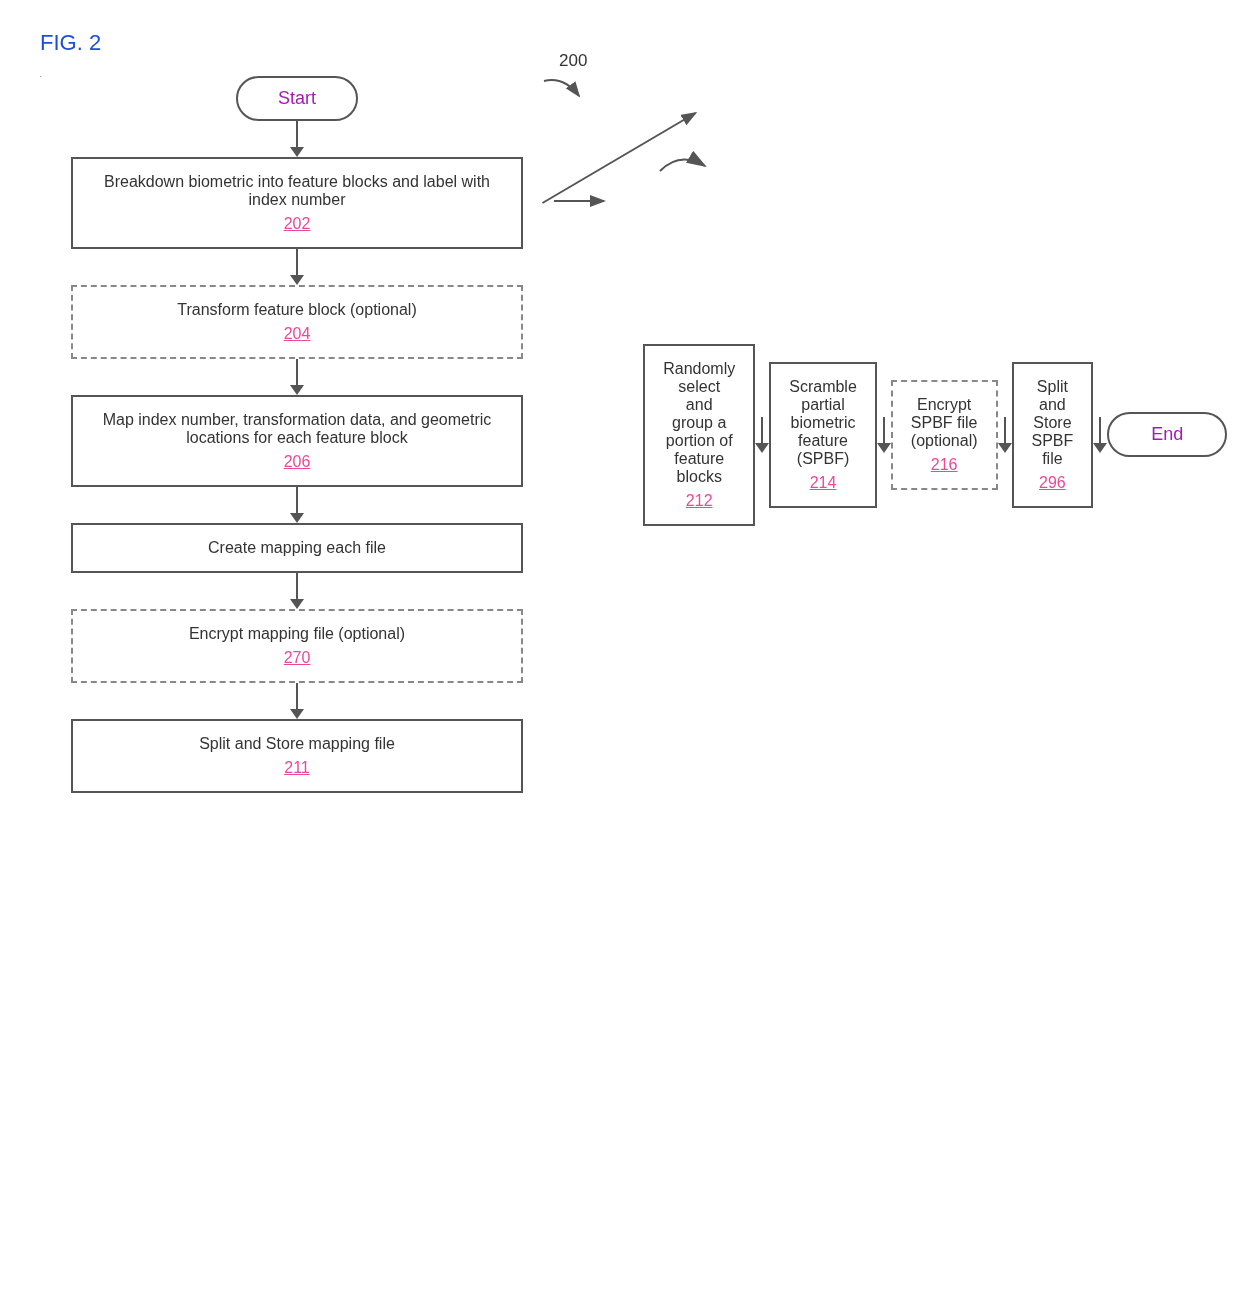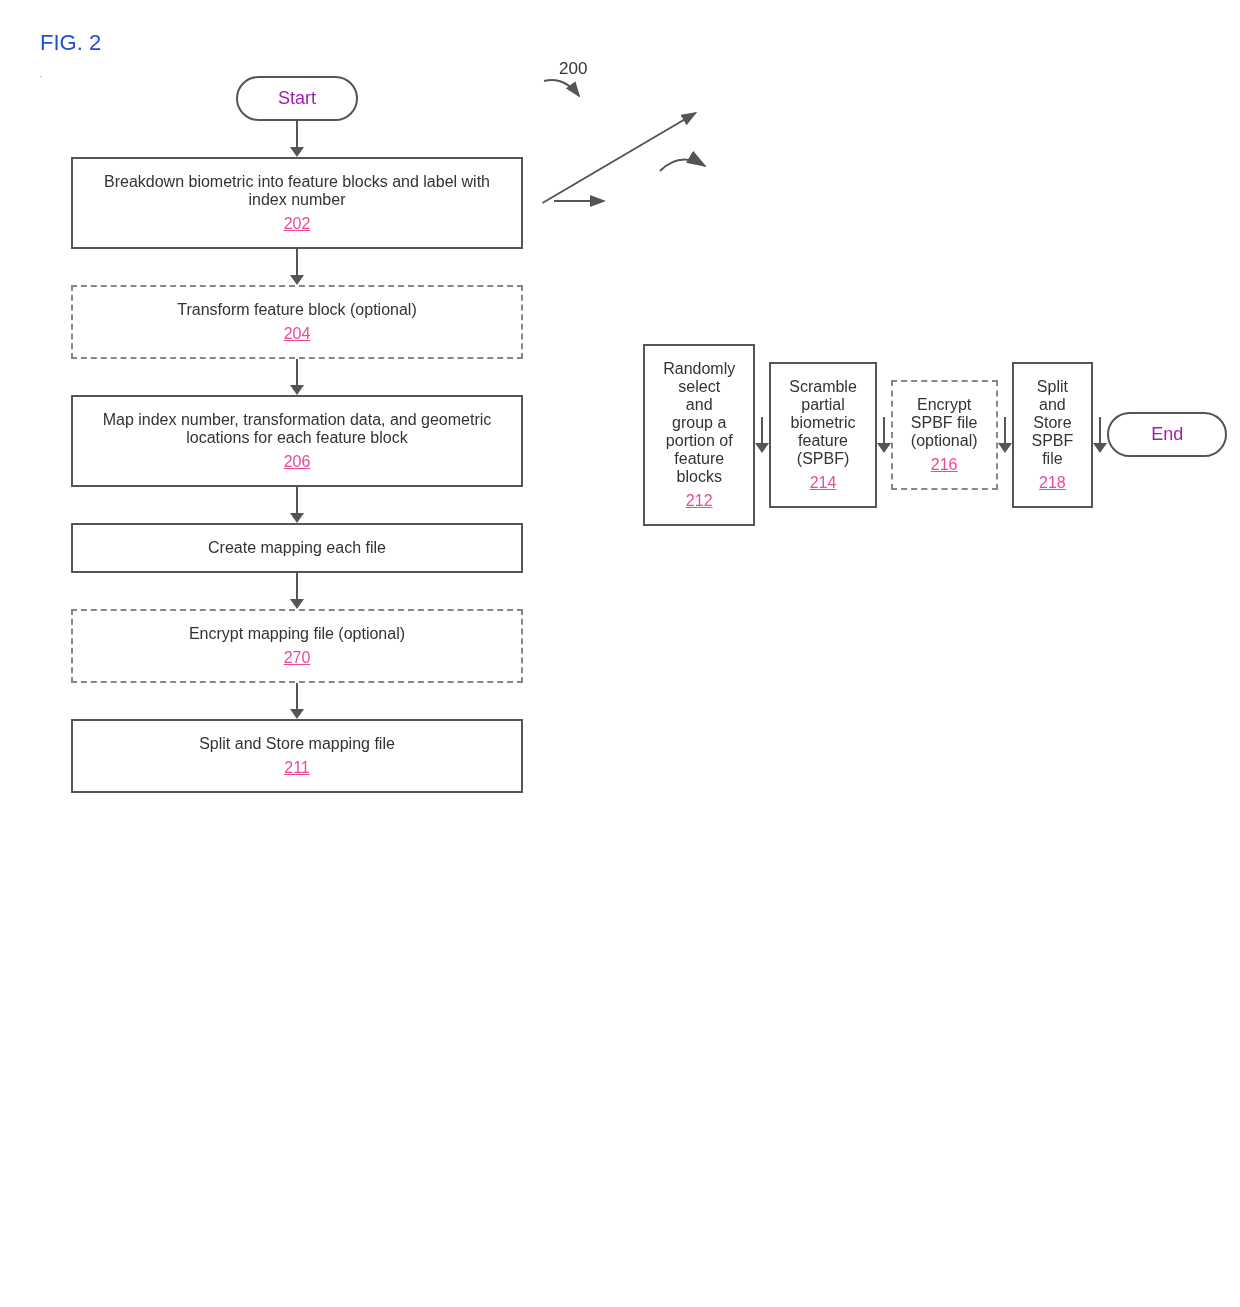--- a/index.html
+++ b/index.html
@@ -207,21 +207,21 @@
 
         <div style="position: relative; margin-top: 50px; width: 100%;">
           <svg width="60" height="60" xmlns="http://www.w3.org/2000/svg" style="position: absolute; top: -55px; left: -20px;">
             <defs>
               <marker id="ah2" markerWidth="8" markerHeight="6" refX="7" refY="3" orient="auto">
                 <polygon points="0 0, 8 3, 0 6" fill="#555"></polygon>
               </marker>
             </defs>
             <path d="M 10 10 Q 30 5 45 25" stroke="#555" stroke-width="2" fill="none" marker-end="url(#ah2)"></path>
           </svg>
-          <span style="font-size: 17px; color: #333; position: absolute; top: -75px; left: 5px; margin-top: 8px;">200</span>
+          <span style="font-size: 17px; color: #333; position: absolute; top: -75px; left: 5px;">200</span>
         </div>
 
         <svg width="100%" height="100%" xmlns="http://www.w3.org/2000/svg" style="position: absolute; top: 0; left: 0; overflow: visible;">
           <defs>
             <marker id="ah3" markerWidth="8" markerHeight="6" refX="7" refY="3" orient="auto">
               <polygon points="0 0, 8 3, 0 6" fill="#555"></polygon>
             </marker>
           </defs>
 
           <line x1="0" y1="125" x2="50" y2="125" stroke="#555" stroke-width="2" marker-end="url(#ah3)"></line>
@@ -246,21 +246,21 @@
 
         <div class="box-dashed">
           <span>Encrypt SPBF file (optional)</span>
           <span class="box-number">216</span>
         </div>
 
         <div class="arrow-down"></div>
 
         <div class="box-solid">
           <span>Split and Store SPBF file</span>
-          <span class="box-number">218</span>
+          <span class="box-number">296</span>
         </div>
 
         <div class="arrow-down"></div>
 
         <div class="oval">
           <span>End</span>
         </div>
 
       </div>
 

